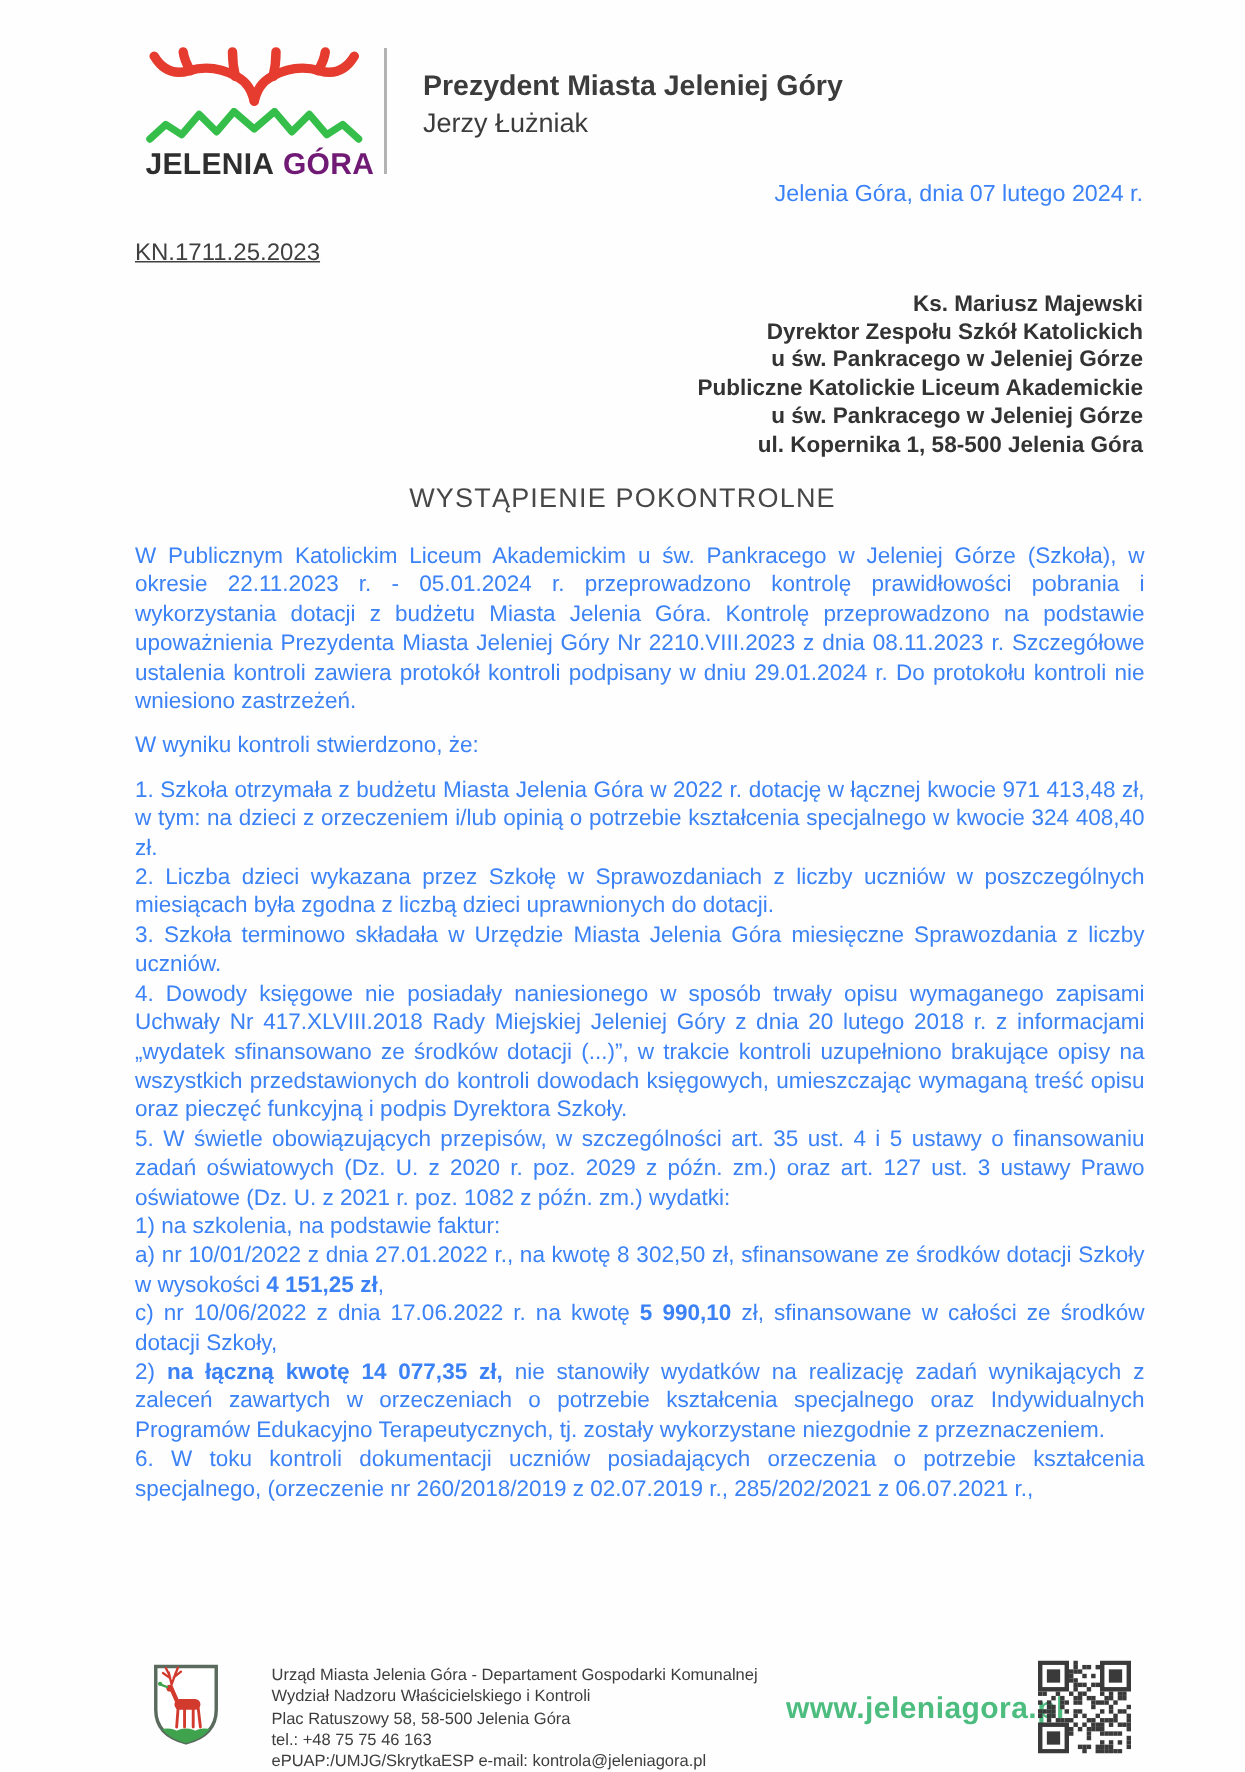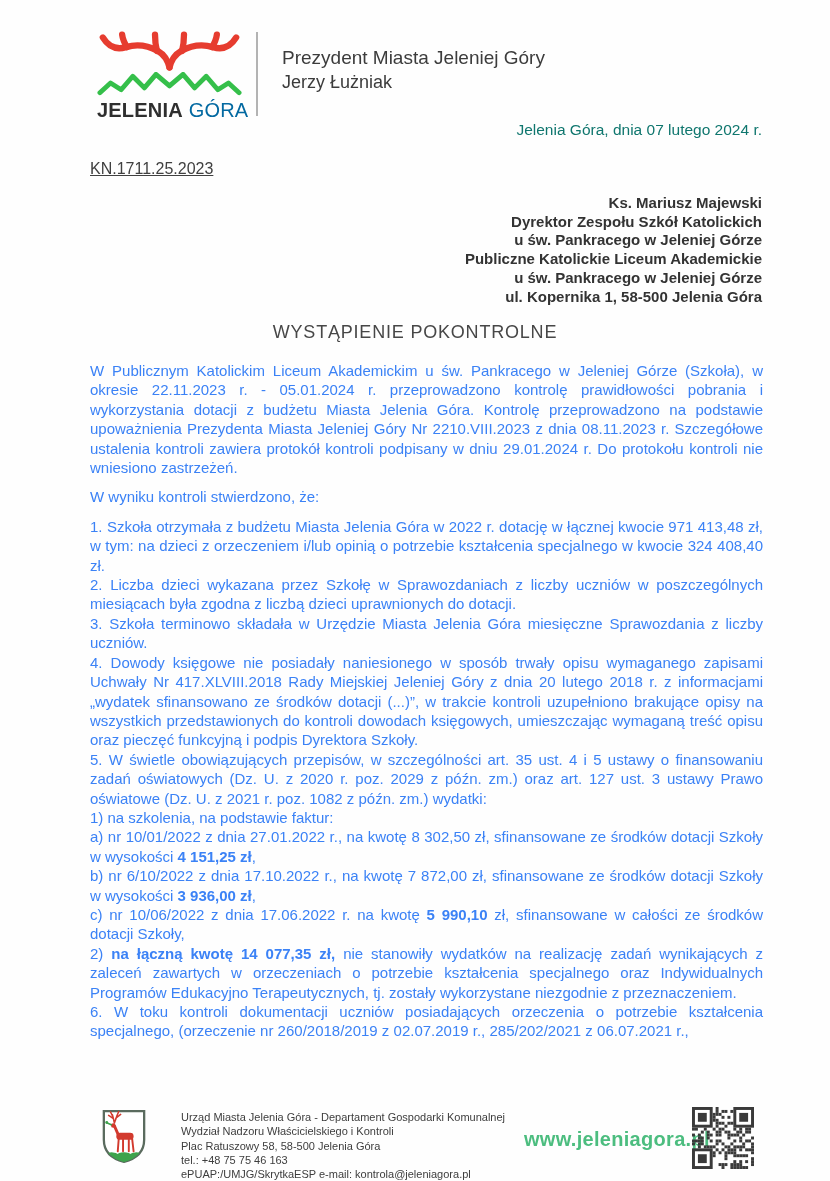--- a/index.html
+++ b/index.html
@@ -10,29 +10,29 @@
     font-family:"Liberation Sans",sans-serif;
     color:#3a3a3a;
     overflow:hidden;
   }
 
   
   .logo{position:absolute;left:97px;top:30px;width:145px;text-align:center;}
   .logo svg{display:block;margin:0 auto;}
   .logo-text{margin-top:3px;font-size:20px;letter-spacing:.2px;color:#2e2e2e;white-space:nowrap;}
   .logo-text .w1{font-weight:bold;}
-  .logo-text .w2{font-weight:normal;color:#0369a1;}
+  .logo-text .w2{font-weight:bold;color:#701a75;}
 
   .hdr-divider{position:absolute;left:256px;top:32px;width:2px;height:84px;background:#b3b3b3;}
 
   .sender{position:absolute;left:282px;top:46px;color:#3c3c3c;}
-  .sender-title{font-size:19px;font-weight:normal;line-height:23px;}
+  .sender-title{font-size:19px;font-weight:bold;line-height:23px;}
   .sender-name{font-size:18px;line-height:23px;margin-top:2px;}
 
-  .date-line{position:absolute;top:121px;right:68px;font-size:15.5px;color:#0f766e;}
+  .date-line{position:absolute;top:121px;right:68px;font-size:15.5px;color:#3b82f6;}
   .ref-number{position:absolute;top:160px;left:90px;font-size:16px;color:#404040;text-decoration:underline;}
 
   .recipient{position:absolute;top:194px;right:68px;text-align:right;
     font-size:15px;font-weight:bold;line-height:18.7px;color:#333;}
 
   .doc-title{position:absolute;top:322px;left:0;width:100%;text-align:center;
     font-size:18px;letter-spacing:.8px;color:#474747;}
 
   
   .body-text{position:absolute;left:90px;top:361px;width:673px;
@@ -97,21 +97,20 @@
   <div class="body-text">
       <p class=""><span>W Publicznym Katolickim Liceum Akademickim u św. Pankracego w Jeleniej Górze (Szkoła), w okresie 22.11.2023 r. - 05.01.2024 r.  przeprowadzono kontrolę prawidłowości pobrania i wykorzystania dotacji z budżetu Miasta Jelenia Góra. Kontrolę przeprowadzono na podstawie upoważnienia Prezydenta Miasta Jeleniej Góry Nr 2210.VIII.2023 z dnia 08.11.2023 r. Szczegółowe ustalenia kontroli zawiera protokół kontroli podpisany w dniu 29.01.2024 r. Do protokołu kontroli nie wniesiono zastrzeżeń.</span></p>
       <p class="gap"><span>W wyniku kontroli stwierdzono, że:</span></p>
       <p class="gap"><span>1. Szkoła otrzymała z budżetu Miasta Jelenia Góra w 2022 r. dotację w łącznej kwocie 971 413,48 zł, w tym: na dzieci z orzeczeniem i/lub opinią o potrzebie kształcenia specjalnego w kwocie 324 408,40 zł.</span></p>
       <p class=""><span>2. Liczba dzieci wykazana przez Szkołę w Sprawozdaniach z liczby uczniów w poszczególnych miesiącach była zgodna z liczbą dzieci uprawnionych do dotacji.</span></p>
       <p class=""><span>3. Szkoła terminowo składała w Urzędzie Miasta Jelenia Góra miesięczne Sprawozdania z liczby uczniów.</span></p>
       <p class=""><span>4. Dowody księgowe nie posiadały naniesionego w sposób trwały opisu wymaganego zapisami Uchwały Nr 417.XLVIII.2018 Rady Miejskiej Jeleniej Góry z dnia 20 lutego 2018 r. z informacjami „wydatek sfinansowano ze środków dotacji (...)”, w trakcie kontroli uzupełniono brakujące opisy na wszystkich przedstawionych do kontroli dowodach księgowych, umieszczając wymaganą treść opisu oraz pieczęć funkcyjną i podpis Dyrektora Szkoły.</span></p>
       <p class=""><span>5. W świetle obowiązujących przepisów, w szczególności art. 35 ust. 4 i 5 ustawy o finansowaniu zadań oświatowych (Dz. U. z 2020 r. poz. 2029  z późn. zm.) oraz art. 127 ust. 3 ustawy Prawo oświatowe (Dz. U. z 2021 r. poz. 1082 z późn. zm.) wydatki:</span></p>
       <p class=""><span>1) na szkolenia, na podstawie faktur:</span></p>
       <p class=""><span>a) nr 10/01/2022 z dnia 27.01.2022 r., na kwotę 8 302,50 zł, sfinansowane ze środków dotacji Szkoły w wysokości </span><span class="b">4 151,25 zł</span><span>,</span></p>
-      <p class=""><span>b) nr 6/10/2022 z dnia 17.10.2022 r., na kwotę 7 872,00 zł, sfinansowane ze środków dotacji Szkoły w wysokości </span><span class="b">3 936,00 zł</span><span>,</span></p>
       <p class=""><span>c) nr 10/06/2022 z dnia 17.06.2022 r. na kwotę </span><span class="b">5 990,10</span><span> zł, sfinansowane w całości ze środków dotacji Szkoły,</span></p>
       <p class=""><span>2) </span><span class="b">na łączną kwotę 14 077,35 zł,</span><span> nie stanowiły wydatków na realizację zadań wynikających z zaleceń zawartych w orzeczeniach o potrzebie kształcenia specjalnego oraz Indywidualnych Programów Edukacyjno Terapeutycznych, tj. zostały wykorzystane niezgodnie z przeznaczeniem.</span></p>
       <p class=""><span>6. W toku kontroli dokumentacji uczniów posiadających orzeczenia o potrzebie kształcenia specjalnego, (orzeczenie nr 260/2018/2019 z 02.07.2019 r., 285/202/2021 z 06.07.2021 r.,</span></p>
     </div>
 
   <svg class="footer-crest" viewBox="0 0 50 60">
     <defs>
       <clipPath id="crestClip">
         <path d="M4,4 H46 V34 C46,47 37,54 25,57 C13,54 4,47 4,34 Z"></path>
       </clipPath>

